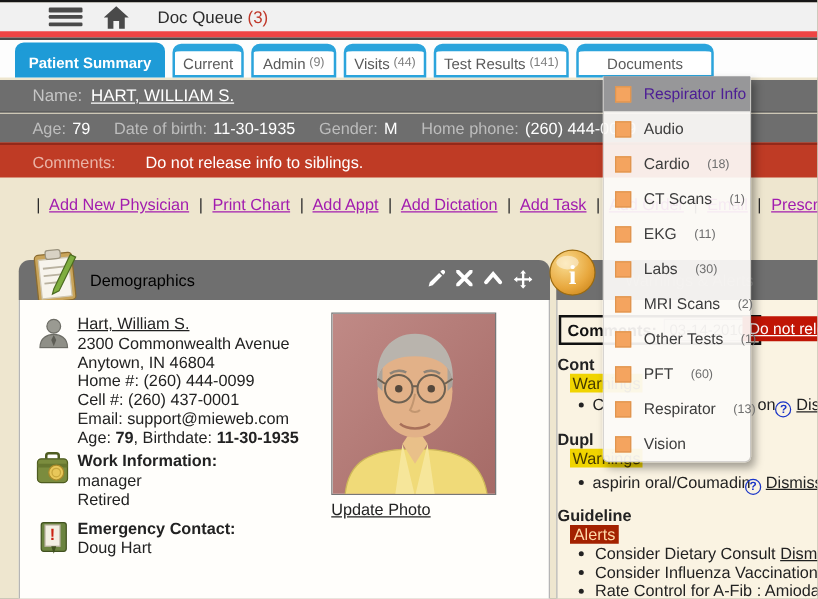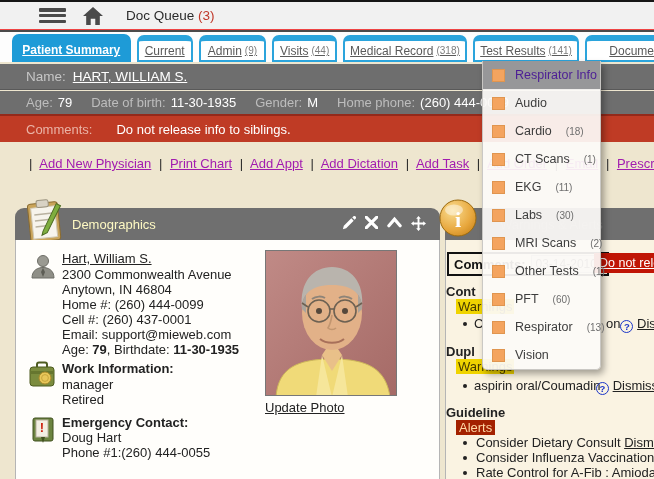--- a/index.html
+++ b/index.html
@@ -1,31 +1,31 @@
 <!DOCTYPE html>
 <html><head>
 <meta charset="utf-8">
 <style>
   * { margin:0; padding:0; box-sizing:border-box; }
   body { font-family:"Liberation Sans", sans-serif; background:#888; }
   .screen { position:relative; width:654px; height:479px; overflow:hidden; background:#eee6cf; }
 
   
   .topstrip { position:absolute; left:0; top:0; width:654px; height:2px; background:#161616; }
-  .topbar { position:absolute; left:0; top:2px; width:654px; height:28px; background:#f1f1f1; border-bottom:1px solid #ef4444; display:flex; align-items:center; }
+  .topbar { position:absolute; left:0; top:2px; width:654px; height:28px; background:#f1f1f1; border-bottom:5px solid #ef4444; display:flex; align-items:center; }
   .hamburger { width:27px; height:15px; margin-left:39px; display:flex; flex-direction:column; justify-content:space-between; cursor:pointer; }
   .hamburger span { display:block; height:3.5px; background:#4a4a4a; border-radius:1px; }
   .home { margin-left:16px; width:22px; height:20px; }
   .doc-queue { margin-left:22px; font-size:13.5px; color:#2b2b2b; }
   .doc-queue .cnt { color:#c0392b; }
 
   
   .tabsep { position:absolute; left:0; top:30px; width:654px; height:2px; background:#4a4a4a; }
   .tabbar { position:absolute; left:0; top:32px; width:700px; height:30px; background:#fdfdfd; display:flex; align-items:flex-end; padding-left:12px; }
-  .tab { height:27px; margin-right:6px; background:#fff; border:2px solid #2ba4dc; border-top:6px solid #2ba4dc; border-radius:7px 7px 0 0; color:#5a5a5a; font-size:12px; display:flex; align-items:center; justify-content:center; white-space:nowrap; cursor:pointer;text-decoration:underline; }
+  .tab { height:27px; margin-right:6px; background:#fff; border:2px solid #2ba4dc; border-top:6px solid #2ba4dc; border-radius:7px 7px 0 0; color:#5a5a5a; font-size:12px; display:flex; align-items:center; justify-content:center; white-space:nowrap; cursor:pointer; }
   .tab .tcount { font-size:10px; color:#7d7d7d; margin-left:3px; }
   .tab.active { background:#1e9bd7; border-color:#1e9bd7; color:#fff; font-weight:bold; height:28px; }
 
   
   .namebar { position:absolute; left:0; top:64px; width:654px; height:26px; background:#6e6e6e; border-bottom:1px solid #595959; display:flex; align-items:center; padding-left:26px; font-size:13.5px; }
   .namebar .lbl { color:#c6c6c6; margin-right:7px; }
   .namebar .val { color:#fff; text-decoration:underline; }
   .agebar { position:absolute; left:0; top:91px; width:654px; height:23px; background:#6e6e6e; display:flex; align-items:center; padding-left:26px; font-size:13px; }
   .agebar .grp { margin-right:19px; white-space:nowrap; }
   .agebar .lbl { color:#bdbdbd; margin-right:5px; }
@@ -34,21 +34,21 @@
   .commentsbar .lbl { color:#eab3a6; margin-right:24px; }
   .commentsbar .val { color:#fff; }
 
   
   .links-row { position:absolute; left:25px; top:156px; width:620px; font-size:13px; color:#2b2b2b; white-space:nowrap; }
   .links-row a { color:#a21caf; text-decoration:underline; cursor:pointer; }
   .links-row .sep { margin:0 4px; text-decoration:none; }
 
   
   .panel-header { position:absolute; height:32px; background:#6f6f6f; border-radius:9px 9px 0 0; display:flex; align-items:center; }
-  .panel-title { color:#fef9c3; font-size:13px; }
+  .panel-title { color:#000000; font-size:13px; }
   .panel-body { position:absolute; }
 
   .demo-header { left:15px; top:208px; width:425px; }
   .demo-title { margin-left:57px; }
   .hicons { position:absolute; right:14px; top:8px; display:flex; gap:9px; }
   .hicons svg { display:block; cursor:pointer; }
   .demo-body { left:15px; top:240px; width:425px; height:246px; background:#fffefb; border-left:1px solid #b5b5b5; border-right:1px solid #b5b5b5; }
 
   .abs { position:absolute; font-size:13px; color:#222; white-space:nowrap; }
   .b { font-weight:bold; }
@@ -105,24 +105,20 @@
     <div class="tab" style="width:57px">
       <span>Current</span>
     </div>
     <div class="tab" style="width:68px">
       <span>Admin</span>
       <span class="tcount">(9)</span>
     </div>
     <div class="tab" style="width:66px">
       <span>Visits</span>
       <span class="tcount">(44)</span>
-    </div>
-    <div class="tab" style="width:125px">
-      <span>Medical Record</span>
-      <span class="tcount">(318)</span>
     </div>
     <div class="tab" style="width:108px">
       <span>Test Results</span>
       <span class="tcount">(141)</span>
     </div>
     <div class="tab" style="width:110px">
       <span>Documents</span>
     </div>
   </div>
 
@@ -219,21 +215,20 @@
   <div class="abs" style="left:62px; top:392px">Retired</div>
 
   <svg class="abs" style="left:31px; top:416px" width="24" height="28" viewBox="0 0 24 28">
     <rect x="2" y="2" width="20" height="23" rx="2" fill="#6c8440" stroke="#41511f"></rect>
     <rect x="5" y="4" width="12" height="17" fill="#f3efe3" stroke="#b9b2a0"></rect>
     <text x="11" y="16" font-size="13" font-weight="bold" fill="#cc2211" text-anchor="middle">!</text>
     <path d="M10 21 L14 21 L12 27 Z" fill="#41511f"></path>
   </svg>
   <div class="abs b" style="left:62px; top:415px">Emergency Contact:</div>
   <div class="abs" style="left:62px; top:430px">Doug Hart</div>
-  <div class="abs" style="left:62px; top:445px">Phone #1:(260) 444-0055</div>
 
   <div class="photo-box">
     <svg width="132" height="146" viewBox="0 0 132 146">
       <defs>
         <linearGradient id="bgph" x1="0" y1="0" x2="1" y2="1">
           <stop offset="0" stop-color="#c08a86"></stop>
             <stop offset="1" stop-color="#a56a66"></stop>
         </linearGradient>
       </defs>
       <rect width="132" height="146" fill="url(#bgph)"></rect>

